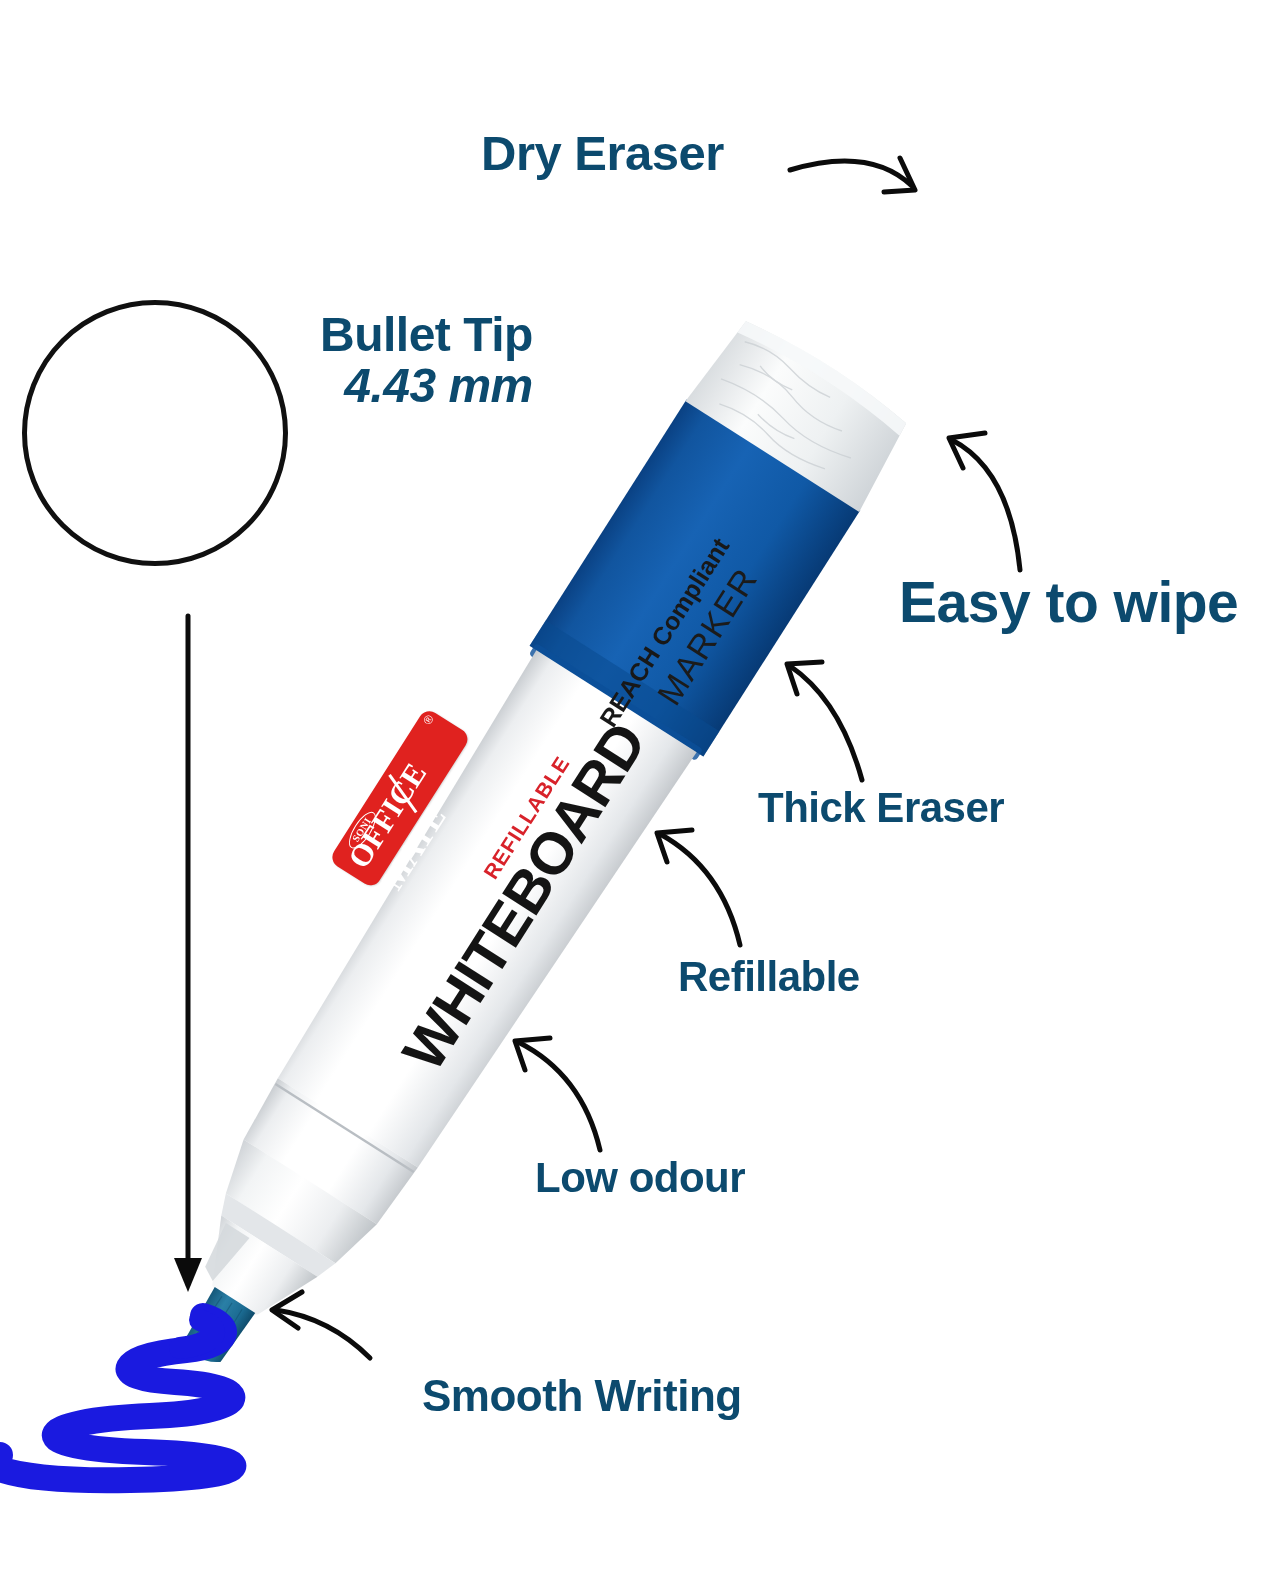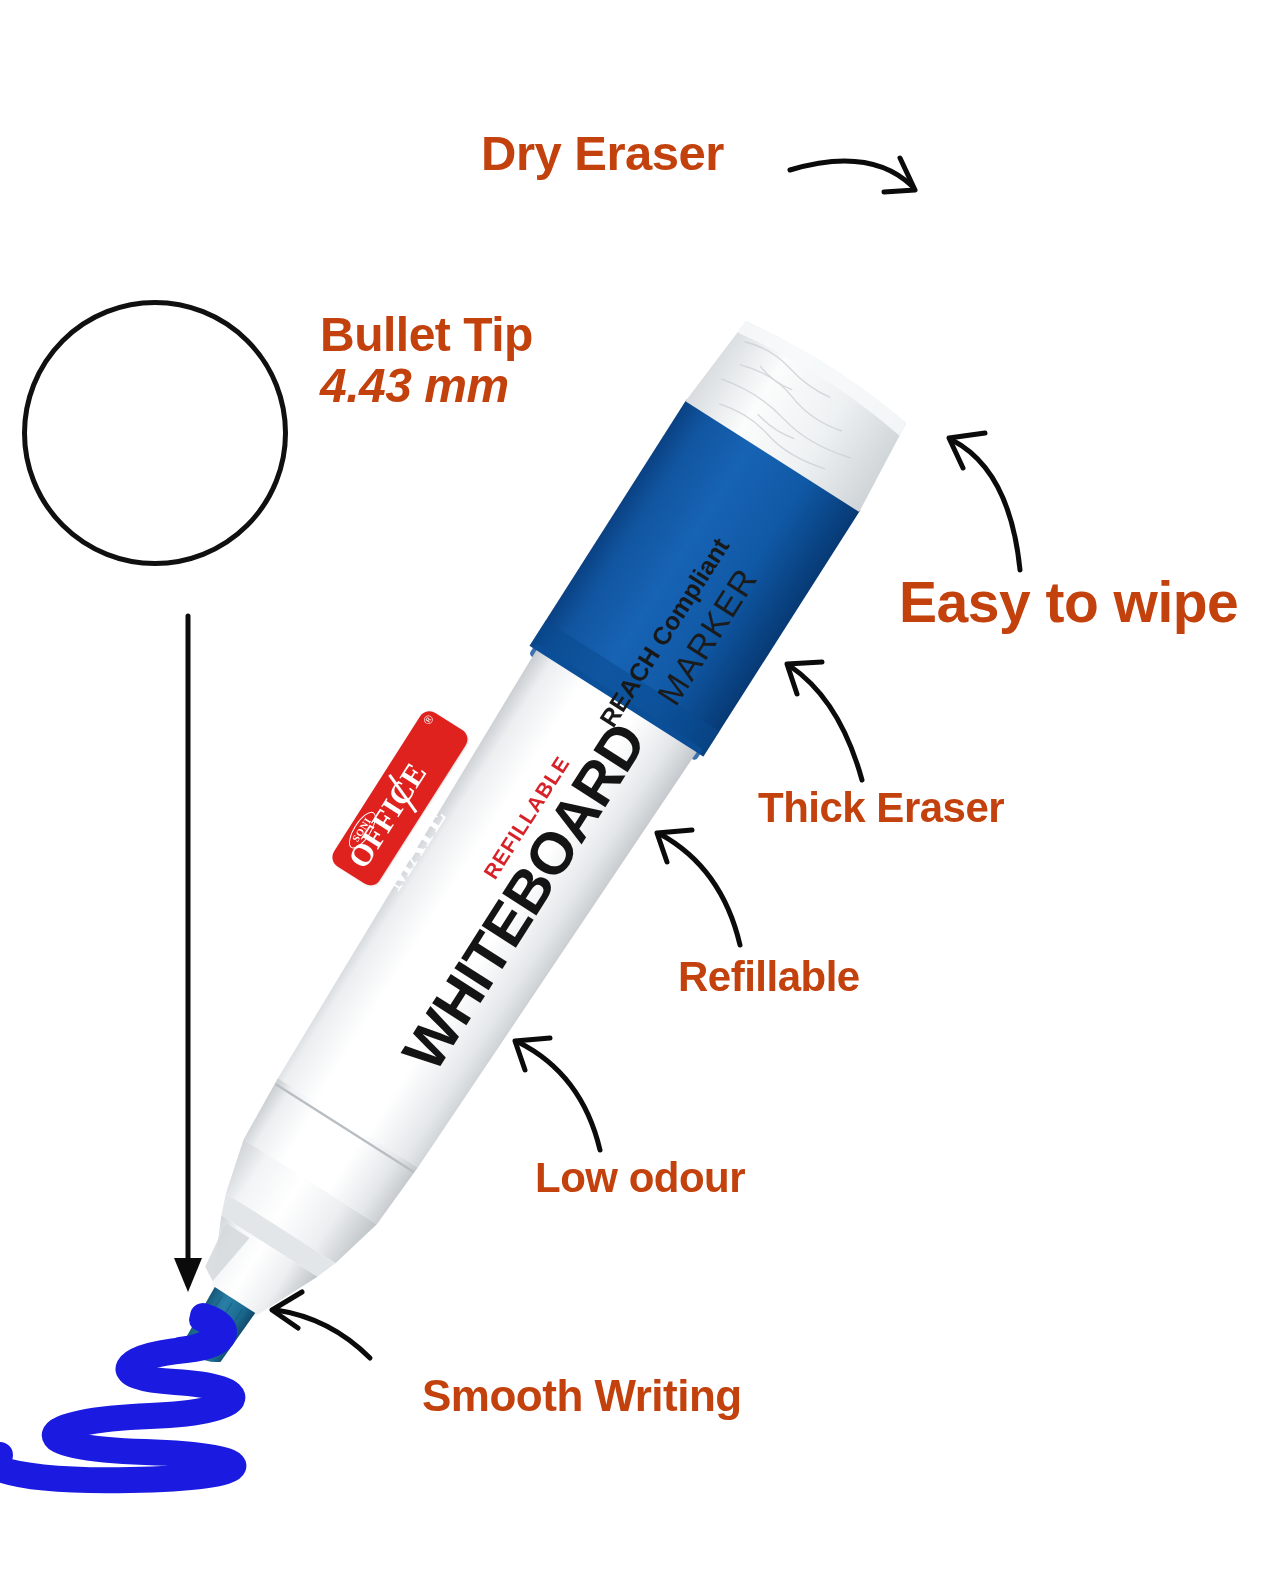--- a/index.html
+++ b/index.html
@@ -24,29 +24,29 @@
   }
   svg.layer {
     width: 1272px;
     height: 1590px;
     display: block;
   }
 
   
   .label {
     position: absolute;
-    color: #c2410c;
+    color: #0c4a6e;
     font-weight: 700;
     letter-spacing: -0.5px;
     white-space: nowrap;
     line-height: 1.06;
     font-family: "Liberation Sans", sans-serif;
   }
   .lbl-dry-eraser  { left: 481px; top: 128px;  font-size: 49px; }
-  .lbl-bullet      { left: 320px; top: 310px;  font-size: 48px; text-align: left; }
+  .lbl-bullet      { left: 320px; top: 310px;  font-size: 48px; text-align: right; }
   .lbl-bullet .l2  { display: block; font-style: italic; }
   .lbl-easy        { left: 899px; top: 572px;  font-size: 57px; }
   .lbl-thick       { left: 758px; top: 786px;  font-size: 42px; }
   .lbl-refillable  { left: 678px; top: 955px;  font-size: 42px; }
   .lbl-lowodour    { left: 535px; top: 1156px; font-size: 42px; }
   .lbl-smooth      { left: 422px; top: 1373px; font-size: 44px; }
 
   
   .barrel-text {
     position: absolute;

